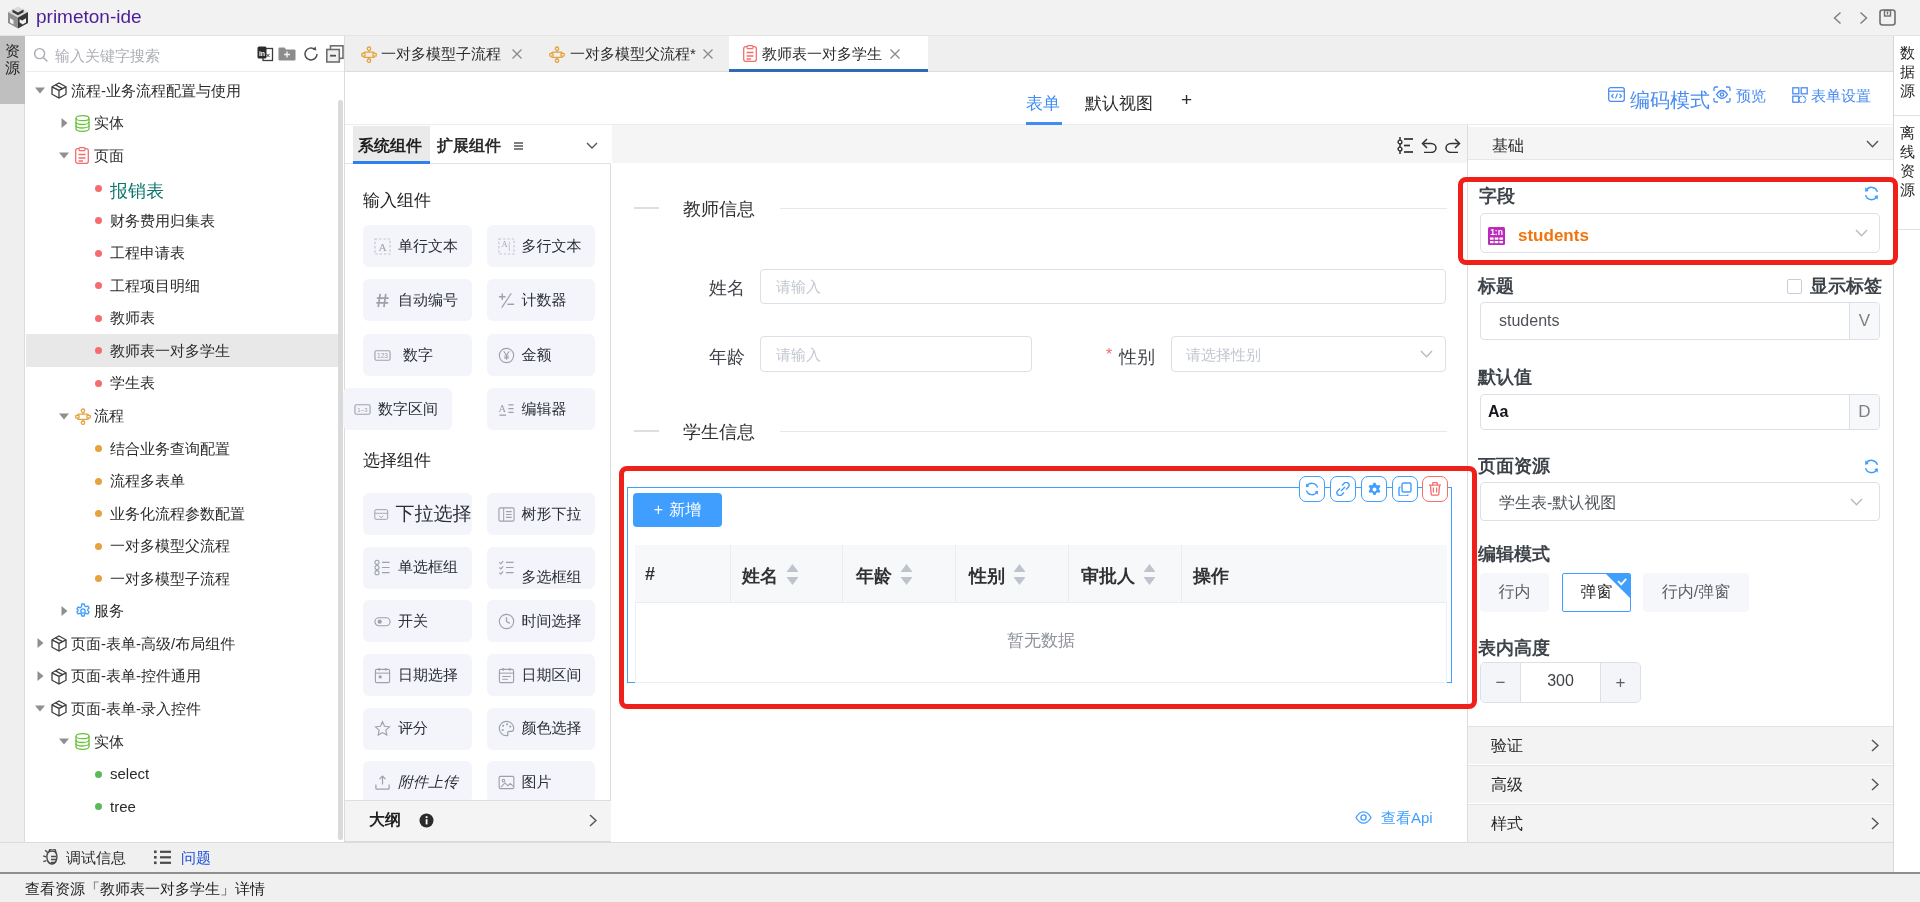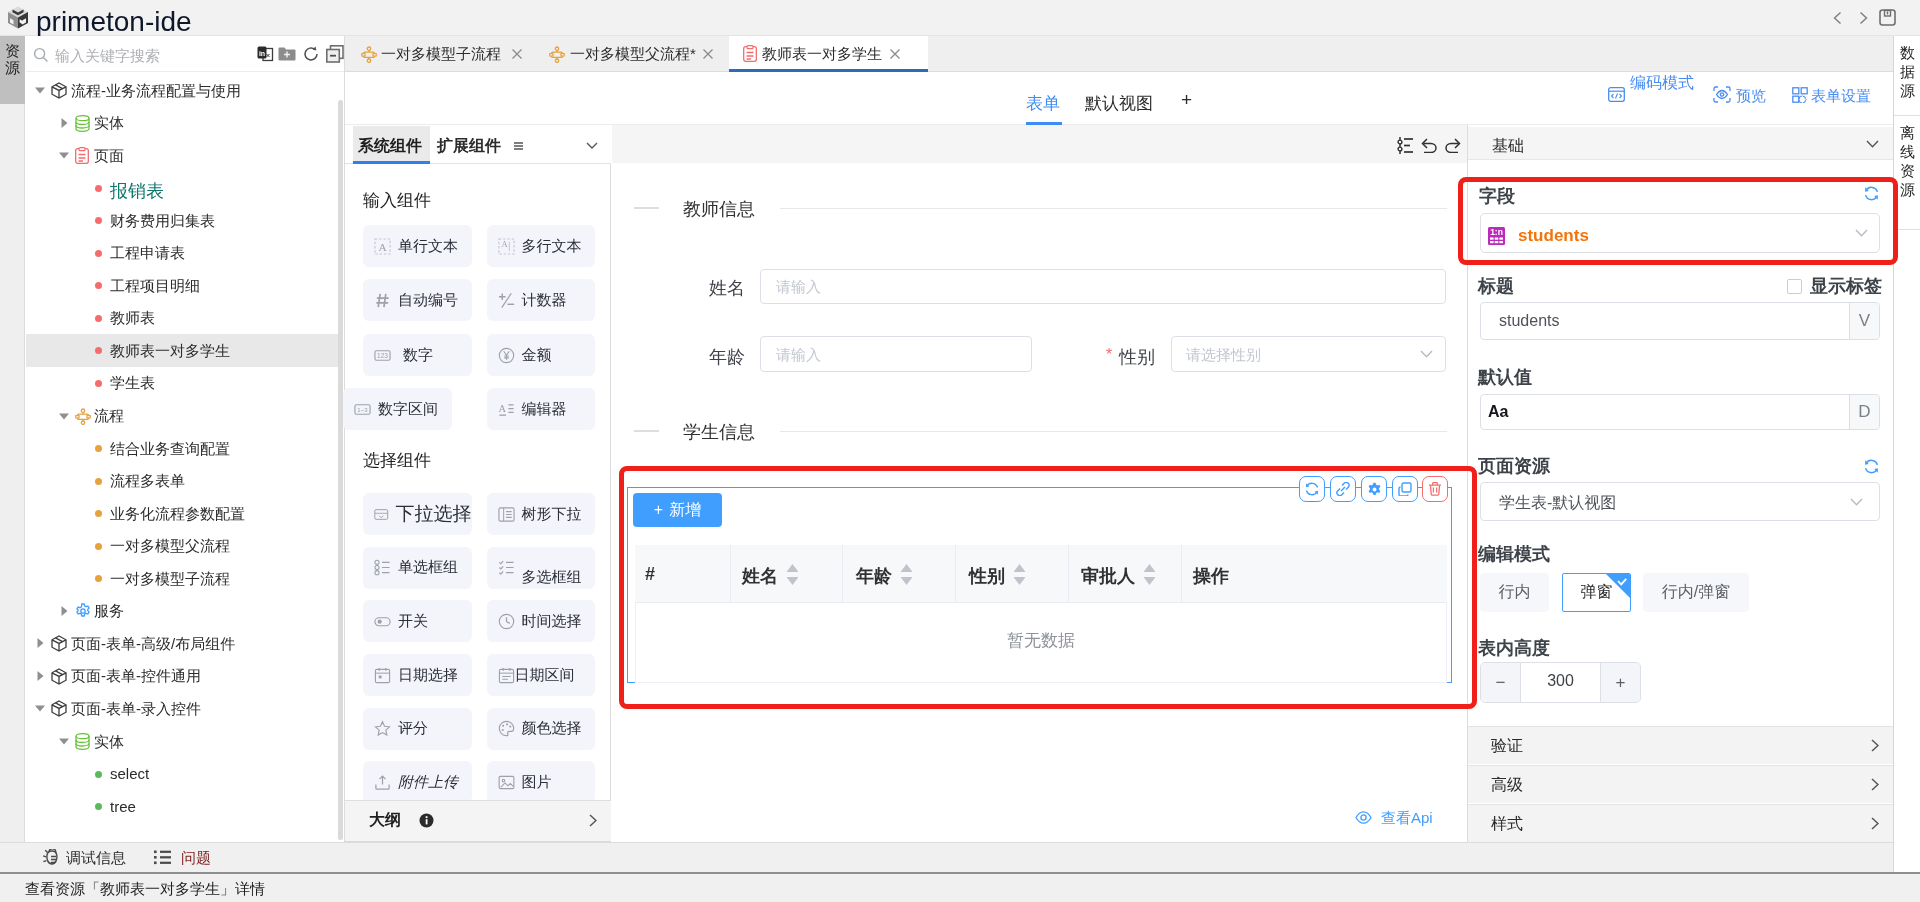--- a/index.html
+++ b/index.html
@@ -18,21 +18,21 @@
     <svg width="22" height="23" viewBox="0 0 22 23">
       <polygon points="11,0.5 21,6 11,11.5 1,6" fill="#d9d9d9"></polygon>
       <polygon points="1,6 11,11.5 11,22.5 1,17" fill="#8f8f8f"></polygon>
       <polygon points="21,6 11,11.5 11,22.5 21,17" fill="#383838"></polygon>
       <polygon points="5.5,3.5 11,6.6 16.5,3.5 16.5,6.2 11,9.3 5.5,6.2" fill="#383838"></polygon>
       <polygon points="3,12.2 6.5,14.2 6.5,18.6 3,16.6" fill="#f2f2f2"></polygon>
       <polygon points="19,12.2 15.5,14.2 15.5,18.6 19,16.6" fill="#f2f2f2"></polygon>
       <rect x="12.6" y="13.2" width="3.4" height="3.4" fill="#f2f2f2" transform="skewY(29)" transform-origin="12.6 13.2"></rect>
     </svg>
   </div>
-  <div class="abs" style="left:36px;top:6px;font-size:28px;color:#0f172a;">primeton-ide</div>
+  <div class="abs" style="left:36px;top:6px;font-size:19px;color:#4c1d95;">primeton-ide</div>
   <svg class="abs" style="left:1831px;top:11px;" width="14" height="14" viewBox="0 0 14 14">
       <path d="M9.5 1.5 L3.5 7 L9.5 12.5" fill="none" stroke="#7d7d7d" stroke-width="1.4"></path>
     </svg>
   <svg class="abs" style="left:1856px;top:11px;" width="14" height="14" viewBox="0 0 14 14">
       <path d="M4.5 1.5 L10.5 7 L4.5 12.5" fill="none" stroke="#7d7d7d" stroke-width="1.4"></path>
     </svg>
   <svg class="abs" style="left:1879px;top:9px;" width="17" height="17" viewBox="0 0 17 17">
       <rect x="1" y="1" width="15" height="15" rx="2.5" fill="none" stroke="#6e6e6e" stroke-width="1.6"></rect>
       <rect x="5.5" y="1.5" width="6" height="5.5" fill="none" stroke="#6e6e6e" stroke-width="1.4"></rect>
       <line x1="8.5" y1="2.5" x2="8.5" y2="5.5" stroke="#6e6e6e" stroke-width="1.4"></line>
@@ -101,21 +101,21 @@
     </svg>
   <div class="abs" style="left:66px;top:6px;font-size:15px;color:#2b2b2b;">调试信息</div>
   <svg class="abs" style="left:154px;top:7px;" width="17" height="15" viewBox="0 0 17 15">
       <rect x="0" y="0.5" width="2.6" height="2.6" fill="#4a4a4a"></rect>
       <rect x="0" y="6" width="2.6" height="2.6" fill="#4a4a4a"></rect>
       <rect x="0" y="11.5" width="2.6" height="2.6" fill="#4a4a4a"></rect>
       <line x1="6" y1="1.8" x2="17" y2="1.8" stroke="#4a4a4a" stroke-width="2.2"></line>
       <line x1="6" y1="7.3" x2="17" y2="7.3" stroke="#4a4a4a" stroke-width="2.2"></line>
       <line x1="6" y1="12.8" x2="17" y2="12.8" stroke="#4a4a4a" stroke-width="2.2"></line>
     </svg>
-  <div class="abs" style="left:181px;top:6px;font-size:15px;color:#7f1d1d;">问题</div>
+  <div class="abs" style="left:181px;top:6px;font-size:15px;color:#1d4ed8;">问题</div>
 </div>
 
 <div class="abs" style="left:0;top:872px;width:1920px;height:30px;background:#f0f0f0;border-top:2px solid #8f8f8f;">
   <div class="abs" style="left:25px;top:6px;font-size:15px;color:#1f1f1f;">查看资源「教师表一对多学生」详情</div>
 </div>
 
 <div class="abs" style="left:729px;top:36px;width:199px;height:36px;background:#fff;border-bottom:3px solid #2b6cb5;"></div>
 <svg class="abs" style="left:361px;top:46px;" width="16" height="17" viewBox="0 0 16 16">
     <circle cx="8" cy="2.2" r="1.7" fill="none" stroke="#e6a23c" stroke-width="1.3"></circle>
     <path d="M8 3.9 V5.6 M8 10.9 V12.6" stroke="#e6a23c" stroke-width="1.3"></path>
@@ -151,21 +151,21 @@
   </svg>
 <div class="abs" style="left:1026px;top:92px;font-size:17px;color:#3d8df5;">表单</div>
 <div class="abs" style="left:1026px;top:122px;width:36px;height:3px;background:#3d8df5;"></div>
 <div class="abs" style="left:1085px;top:92px;font-size:17px;color:#2b2b2b;">默认视图</div>
 <div class="abs" style="left:1181px;top:89px;font-size:19px;color:#2b2b2b;">+</div>
 <svg class="abs" style="left:1608px;top:87px;" width="17" height="15" viewBox="0 0 17 15">
     <rect x="0.7" y="0.7" width="15.6" height="13.6" rx="2" fill="none" stroke="#4a8df2" stroke-width="1.3"></rect>
     <path d="M0.7 4.2 h15.6" stroke="#4a8df2" stroke-width="1.2"></path>
     <path d="M5.5 7 L3.5 9 L5.5 11 M11.5 7 L13.5 9 L11.5 11 M9.5 6.5 L7.5 11.5" fill="none" stroke="#4a8df2" stroke-width="1.1"></path>
   </svg>
-<div class="abs" style="left:1630px;top:73px;font-size:16px;color:#4a8df2;">编码模式</div>
+<div class="abs" style="left:1630px;top:87px;font-size:20px;color:#4a8df2;">编码模式</div>
 <svg class="abs" style="left:1713px;top:86px;" width="18" height="17" viewBox="0 0 18 17">
     <path d="M5 1 H2.5 A1.5 1.5 0 0 0 1 2.5 V5 M13 1 h2.5 A1.5 1.5 0 0 1 17 2.5 V5 M5 16 H2.5 A1.5 1.5 0 0 1 1 14.5 V12 M13 16 h2.5 a1.5 1.5 0 0 0 1.5-1.5 V12" fill="none" stroke="#4a8df2" stroke-width="1.3"></path>
     <path d="M3.5 8.5 C5.5 5.5 7.5 4.5 9 4.5 S12.5 5.5 14.5 8.5 C12.5 11.5 10.5 12.5 9 12.5 S5.5 11.5 3.5 8.5z" fill="none" stroke="#4a8df2" stroke-width="1.3"></path>
     <circle cx="9" cy="8.5" r="1.7" fill="none" stroke="#4a8df2" stroke-width="1.3"></circle>
   </svg>
 <div class="abs" style="left:1736px;top:87px;font-size:15px;color:#4a8df2;">预览</div>
 <svg class="abs" style="left:1792px;top:87px;" width="16" height="16" viewBox="0 0 16 16">
     <rect x="0.8" y="0.8" width="6" height="6" fill="none" stroke="#4a8df2" stroke-width="1.3"></rect>
     <rect x="9.2" y="0.8" width="6" height="6" fill="none" stroke="#4a8df2" stroke-width="1.3"></rect>
     <rect x="0.8" y="9.2" width="6" height="6" fill="none" stroke="#4a8df2" stroke-width="1.3"></rect>
@@ -435,21 +435,21 @@
     </svg>
     <span style="font-size:15px;color:#2b2f38;margin-left:7px;white-space:nowrap;">日期选择</span>
   </div>
 <div class="abs flex" style="left:486.5px;top:654px;width:108.5px;height:42px;background:#f4f5fb;border-radius:6px;padding-left:11px;">
     <svg viewBox="0 0 18 18" width="17" height="17">
       <rect x="1.5" y="2.5" width="15" height="14" rx="1.5" fill="none" stroke="#9da1a9" stroke-width="1.2"></rect>
       <path d="M1.5 6.5 h15" stroke="#9da1a9" stroke-width="1.1"></path>
       <path d="M5.5 1 v3 M12.5 1 v3" stroke="#9da1a9" stroke-width="1.3"></path>
       <path d="M4.5 10 h9 M4.5 13 h6" stroke="#9da1a9" stroke-width="1.2"></path>
     </svg>
-    <span style="font-size:15px;color:#2b2f38;white-space:nowrap;">日期区间</span>
+    <span style="font-size:15px;color:#2b2f38;margin-left:7px;white-space:nowrap;">日期区间</span>
   </div>
 <div class="abs flex" style="left:363px;top:707.5px;width:108.5px;height:42px;background:#f4f5fb;border-radius:6px;padding-left:11px;">
     <svg viewBox="0 0 18 18" width="17" height="17">
       <path d="M9 1.8 L11.2 6.6 16.4 7.2 12.5 10.8 13.6 16 9 13.3 4.4 16 5.5 10.8 1.6 7.2 6.8 6.6 Z" fill="none" stroke="#9da1a9" stroke-width="1.2"></path>
     </svg>
     <span style="font-size:15px;color:#2b2f38;margin-left:7px;white-space:nowrap;">评分</span>
   </div>
 <div class="abs flex" style="left:486.5px;top:707.5px;width:108.5px;height:42px;background:#f4f5fb;border-radius:6px;padding-left:11px;">
     <svg viewBox="0 0 18 18" width="17" height="17">
       <path d="M9 1.4 a7.6 7.6 0 1 0 0 15.2 c1.6 0 2-1 1.4-2 -.8-1.4.2-2.6 1.8-2.6 h2 c1.6 0 2.4-1 2.4-3 A7.6 7.6 0 0 0 9 1.4z" fill="none" stroke="#9da1a9" stroke-width="1.2"></path>

